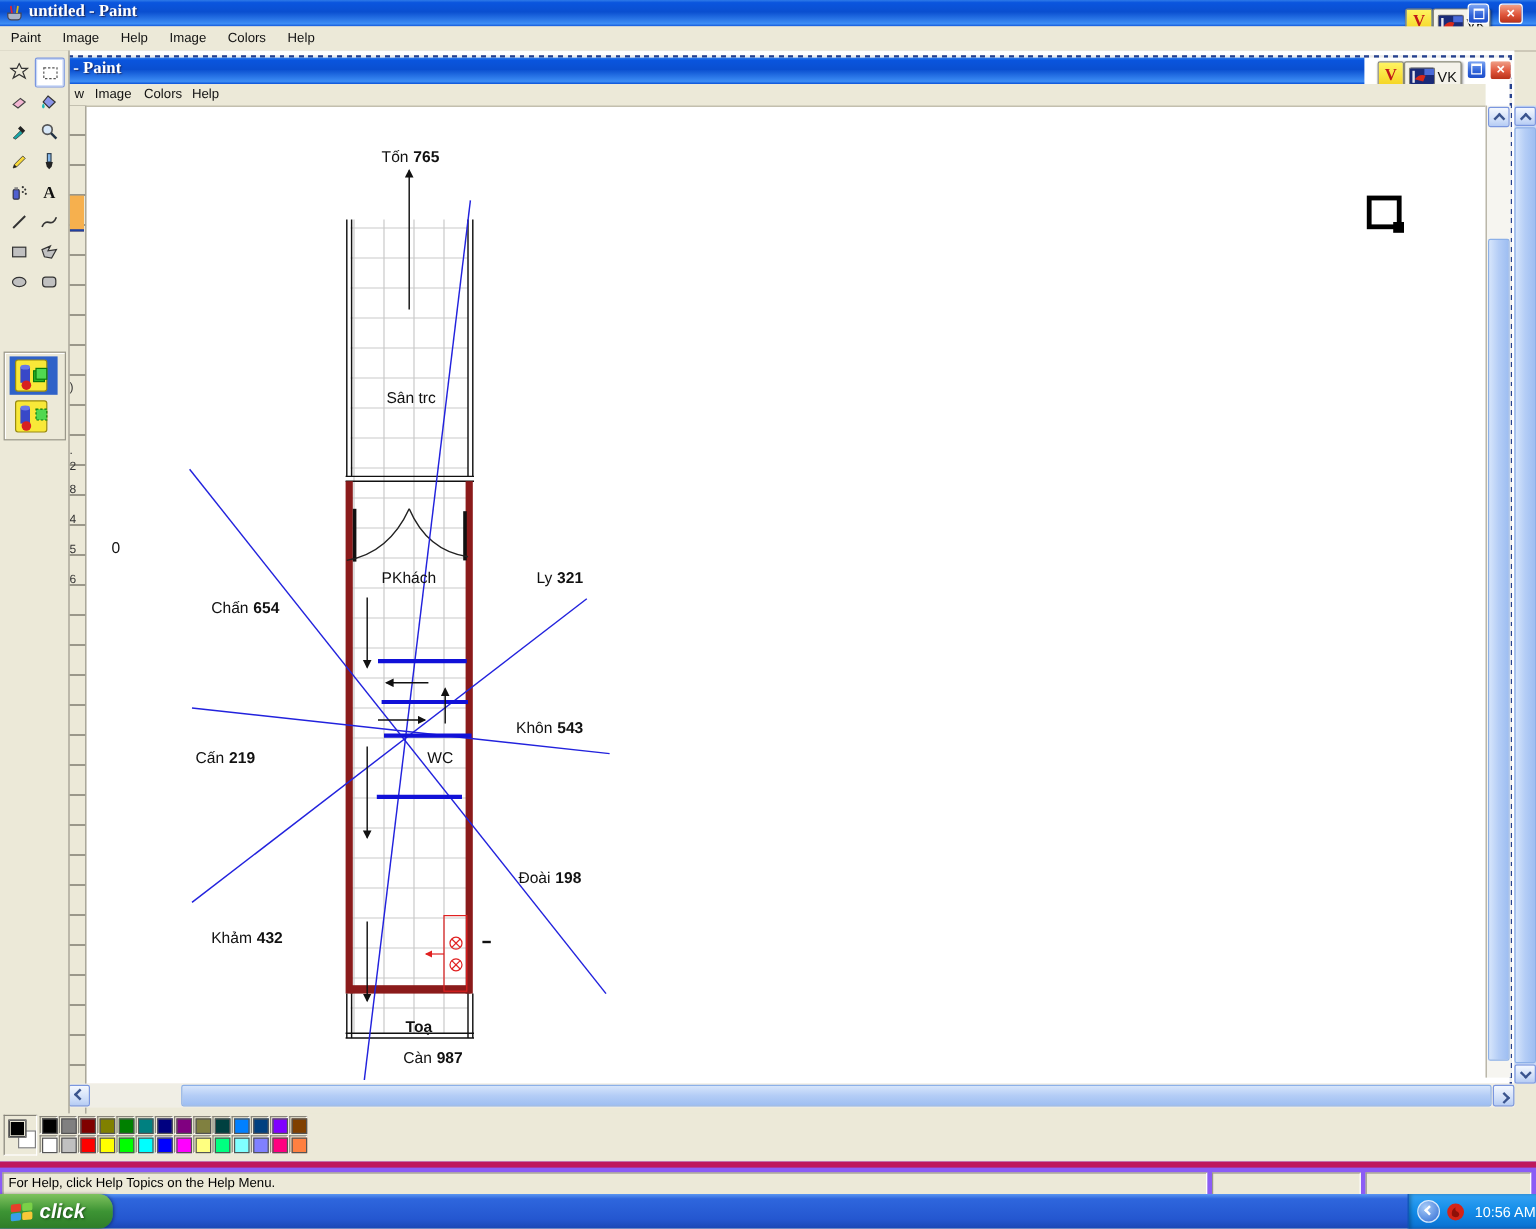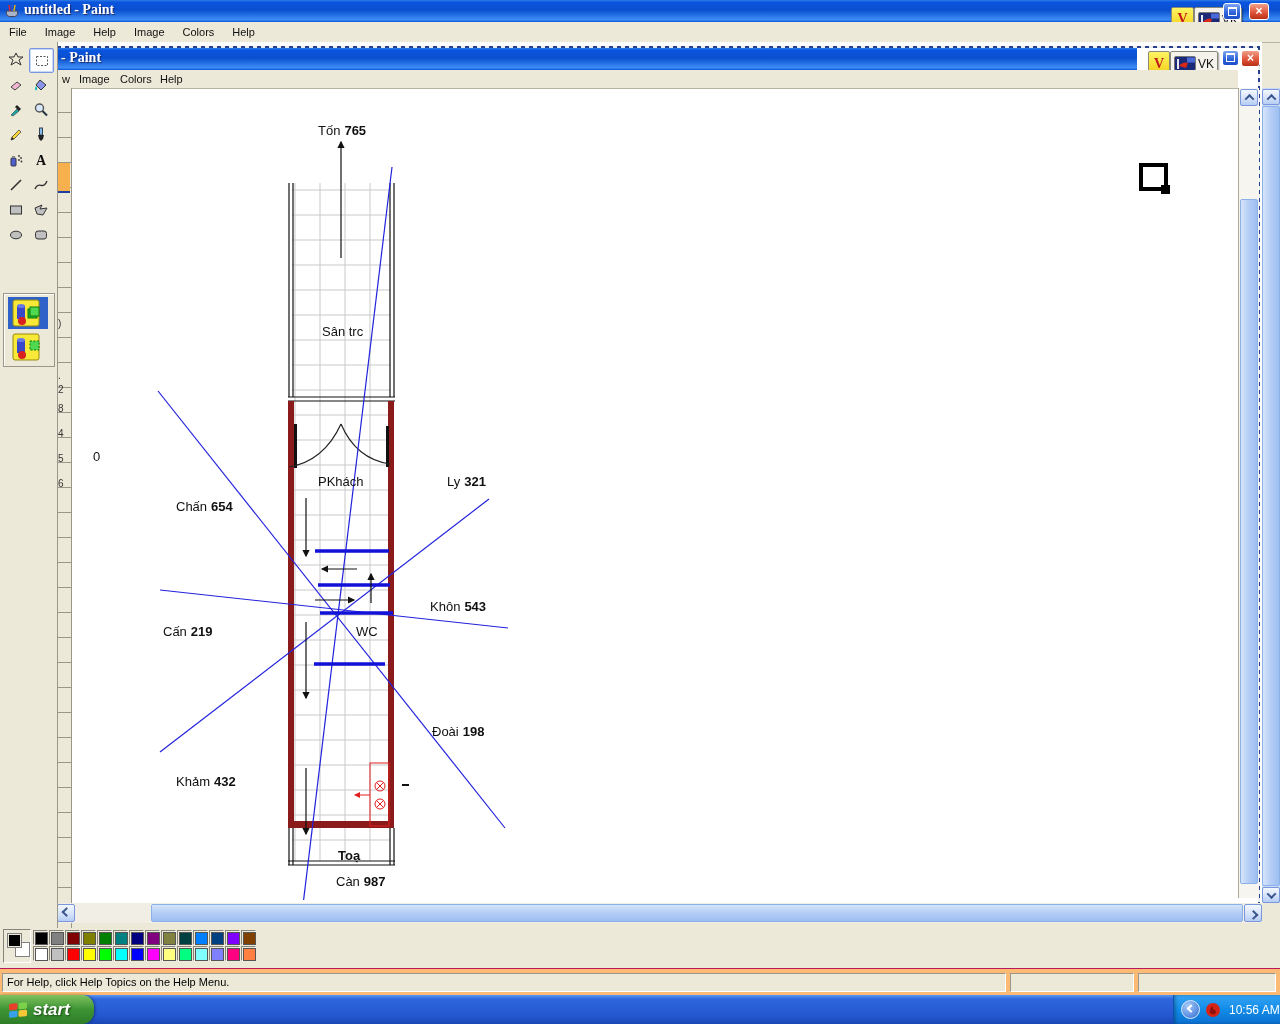--- a/index.html
+++ b/index.html
@@ -103,21 +103,21 @@
           <rect x="3" y="3" width="2" height="10" fill="#e8e8f0"></rect>
           <path d="M5 10 Q9 5 14 7 L12 12 Z" fill="#d82818"></path>
         </svg>
       <span>VK</span>
     </div>
     <div class="abs wbtn btn-restore" style="left:1223px;top:3px;width:18px;height:17px"><span class="restore-glyph"></span></div>
     <div class="abs wbtn btn-close" style="left:1249px;top:3px;width:20px;height:17px"><span class="xglyph" style="line-height:15px">×</span></div>
   </div>
 
   <div class="abs menubar" id="outer-menu" style="left:0;top:22px;width:1280px;height:20px">
-      <span class="menu-item">File</span>
+      <span class="menu-item">Paint</span>
       <span class="menu-item">Image</span>
       <span class="menu-item">Help</span>
       <span class="menu-item">Image</span>
       <span class="menu-item">Colors</span>
       <span class="menu-item">Help</span>
     </div>
 
   <div class="abs" style="left:57px;top:42px;width:1205px;height:861px;background:#fff"></div>
 
   <div class="abs dashH" style="left:57px;top:46px;width:1203px"></div>
@@ -512,37 +512,37 @@
         </div>
         <div class="swatch" style="left: 225px; top: 18px;">
           <i style="background: rgb(255, 0, 128);"></i>
         </div>
         <div class="swatch" style="left: 241px; top: 18px;">
           <i style="background: rgb(255, 128, 64);"></i>
         </div>
       </div>
   </div>
 
-  <div class="abs" style="left:0;top:968px;width:1280px;height:27px;background:#fdba74;border-top:1px solid #be185d">
+  <div class="abs" style="left:0;top:968px;width:1280px;height:27px;background:#8b5cf6;border-top:5px solid #be185d">
     <div class="sunken abs" style="left:2px;top:4px;width:1004px;height:19px;line-height:17px;padding-left:4px">For Help, click Help Topics on the Help Menu.</div>
     <div class="sunken abs" style="left:1010px;top:4px;width:124px;height:19px"></div>
     <div class="sunken abs" style="left:1138px;top:4px;width:138px;height:19px"></div>
   </div>
 
   <div class="abs" id="taskbar" style="left:0;top:995px;width:1280px;height:29px">
     <div class="abs" id="start-btn" style="left:0;top:0;width:94px;height:29px">
       <svg width="20" height="18" viewBox="0 0 20 18">
           <g transform="skewY(-6) translate(1,3)">
             <rect x="0" y="0" width="8.5" height="6.5" rx="1.5" fill="#E8402A"></rect>
             <rect x="9.5" y="0" width="8.5" height="6.5" rx="1.5" fill="#7AD048"></rect>
             <rect x="0" y="7.5" width="8.5" height="6.5" rx="1.5" fill="#38A0E8"></rect>
             <rect x="9.5" y="7.5" width="8.5" height="6.5" rx="1.5" fill="#F8C838"></rect>
           </g>
         </svg>
-      <span>start</span>
+      <span>click</span>
     </div>
     <div id="task-items"></div>
     <div class="abs" id="tray" style="left:1173px;top:0;width:107px;height:29px">
       <span class="tray-chev">
           <span class="chev left" style="width:4px;height:4px"></span>
         </span>
       <svg width="16" height="16" viewBox="0 0 16 16">
           <circle cx="8" cy="8" r="7" fill="#D42418"></circle>
           <path d="M5 11 Q4 6 8 4 Q7 7 10 8 Q12 10 10 12 Q7 13 5 11" fill="#8F1008"></path>
         </svg>

